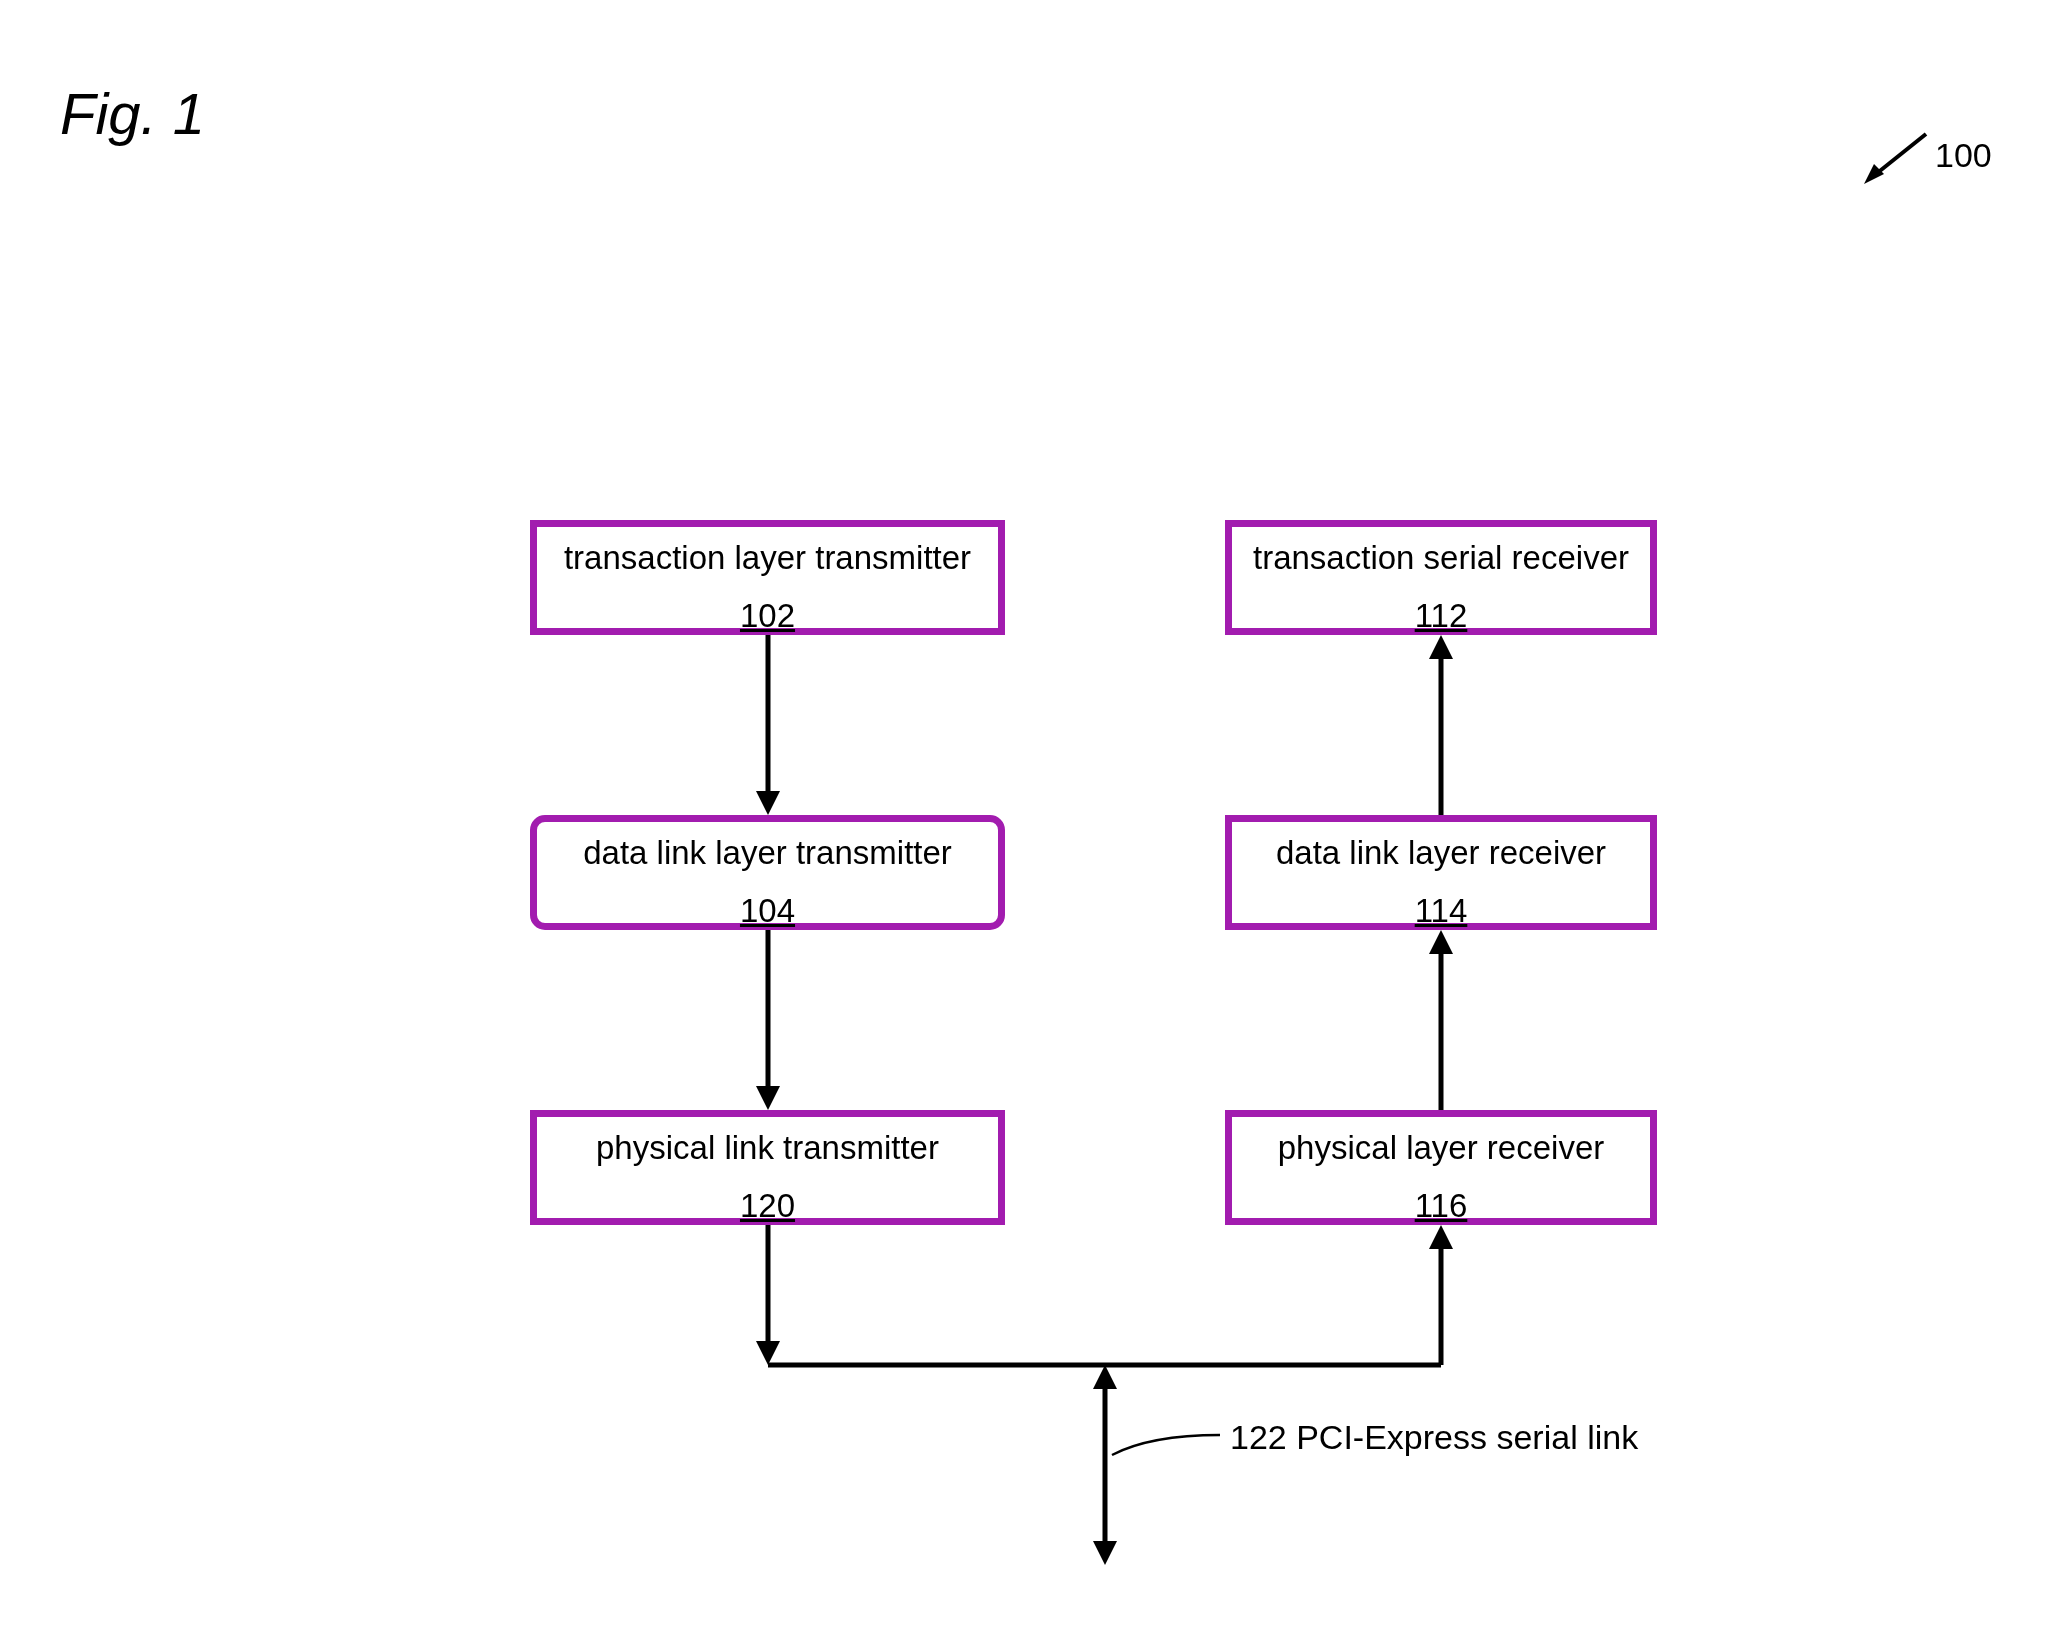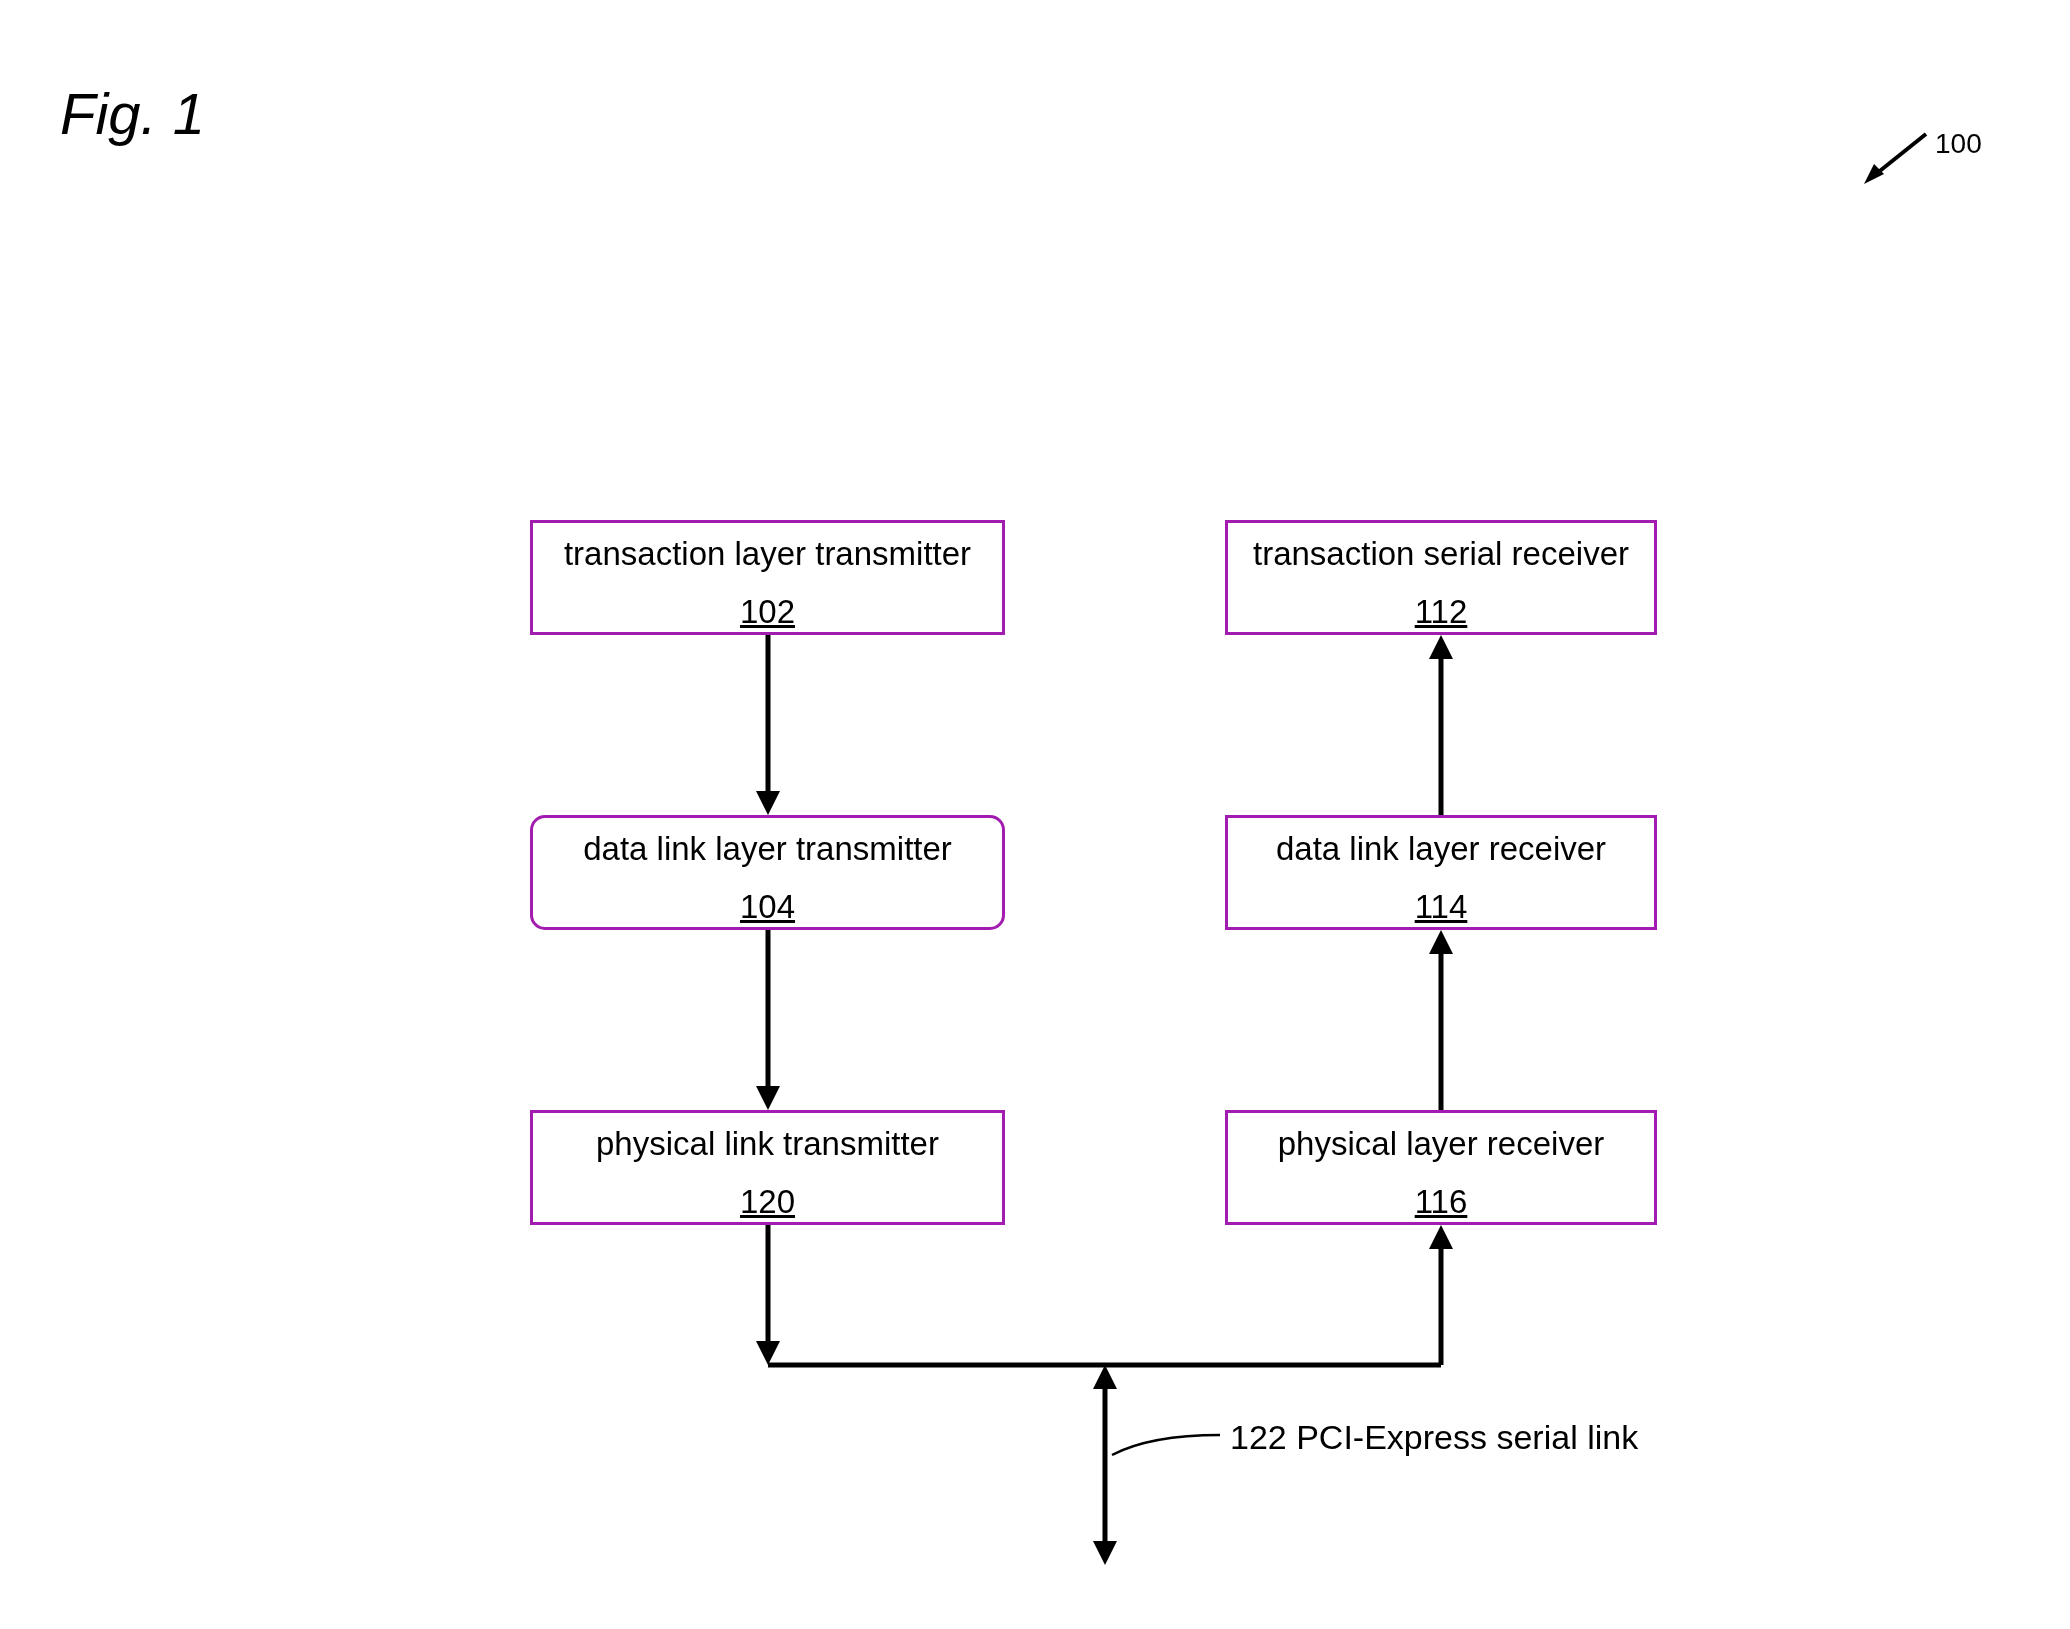--- a/index.html
+++ b/index.html
@@ -30,26 +30,26 @@
     height: 70px;
   }
   .ref-100 svg {
     position: absolute;
     left: 0;
     top: 10px;
   }
   .ref-100 .num {
     position: absolute;
     left: 75px;
-    top: 8px;
-    font-size: 28px;
+    top: 16px;
+    font-size: 34px;
   }
   .box {
     position: absolute;
-    border: 3px solid #a21caf;
+    border: 7px solid #a21caf;
     box-sizing: border-box;
     text-align: center;
     padding-top: 12px;
     font-size: 33px;
     line-height: 1.15;
   }
   .box .label { display: block; }
   .box .num { display: inline-block; text-decoration: underline; margin-top: 20px; }
 
   

